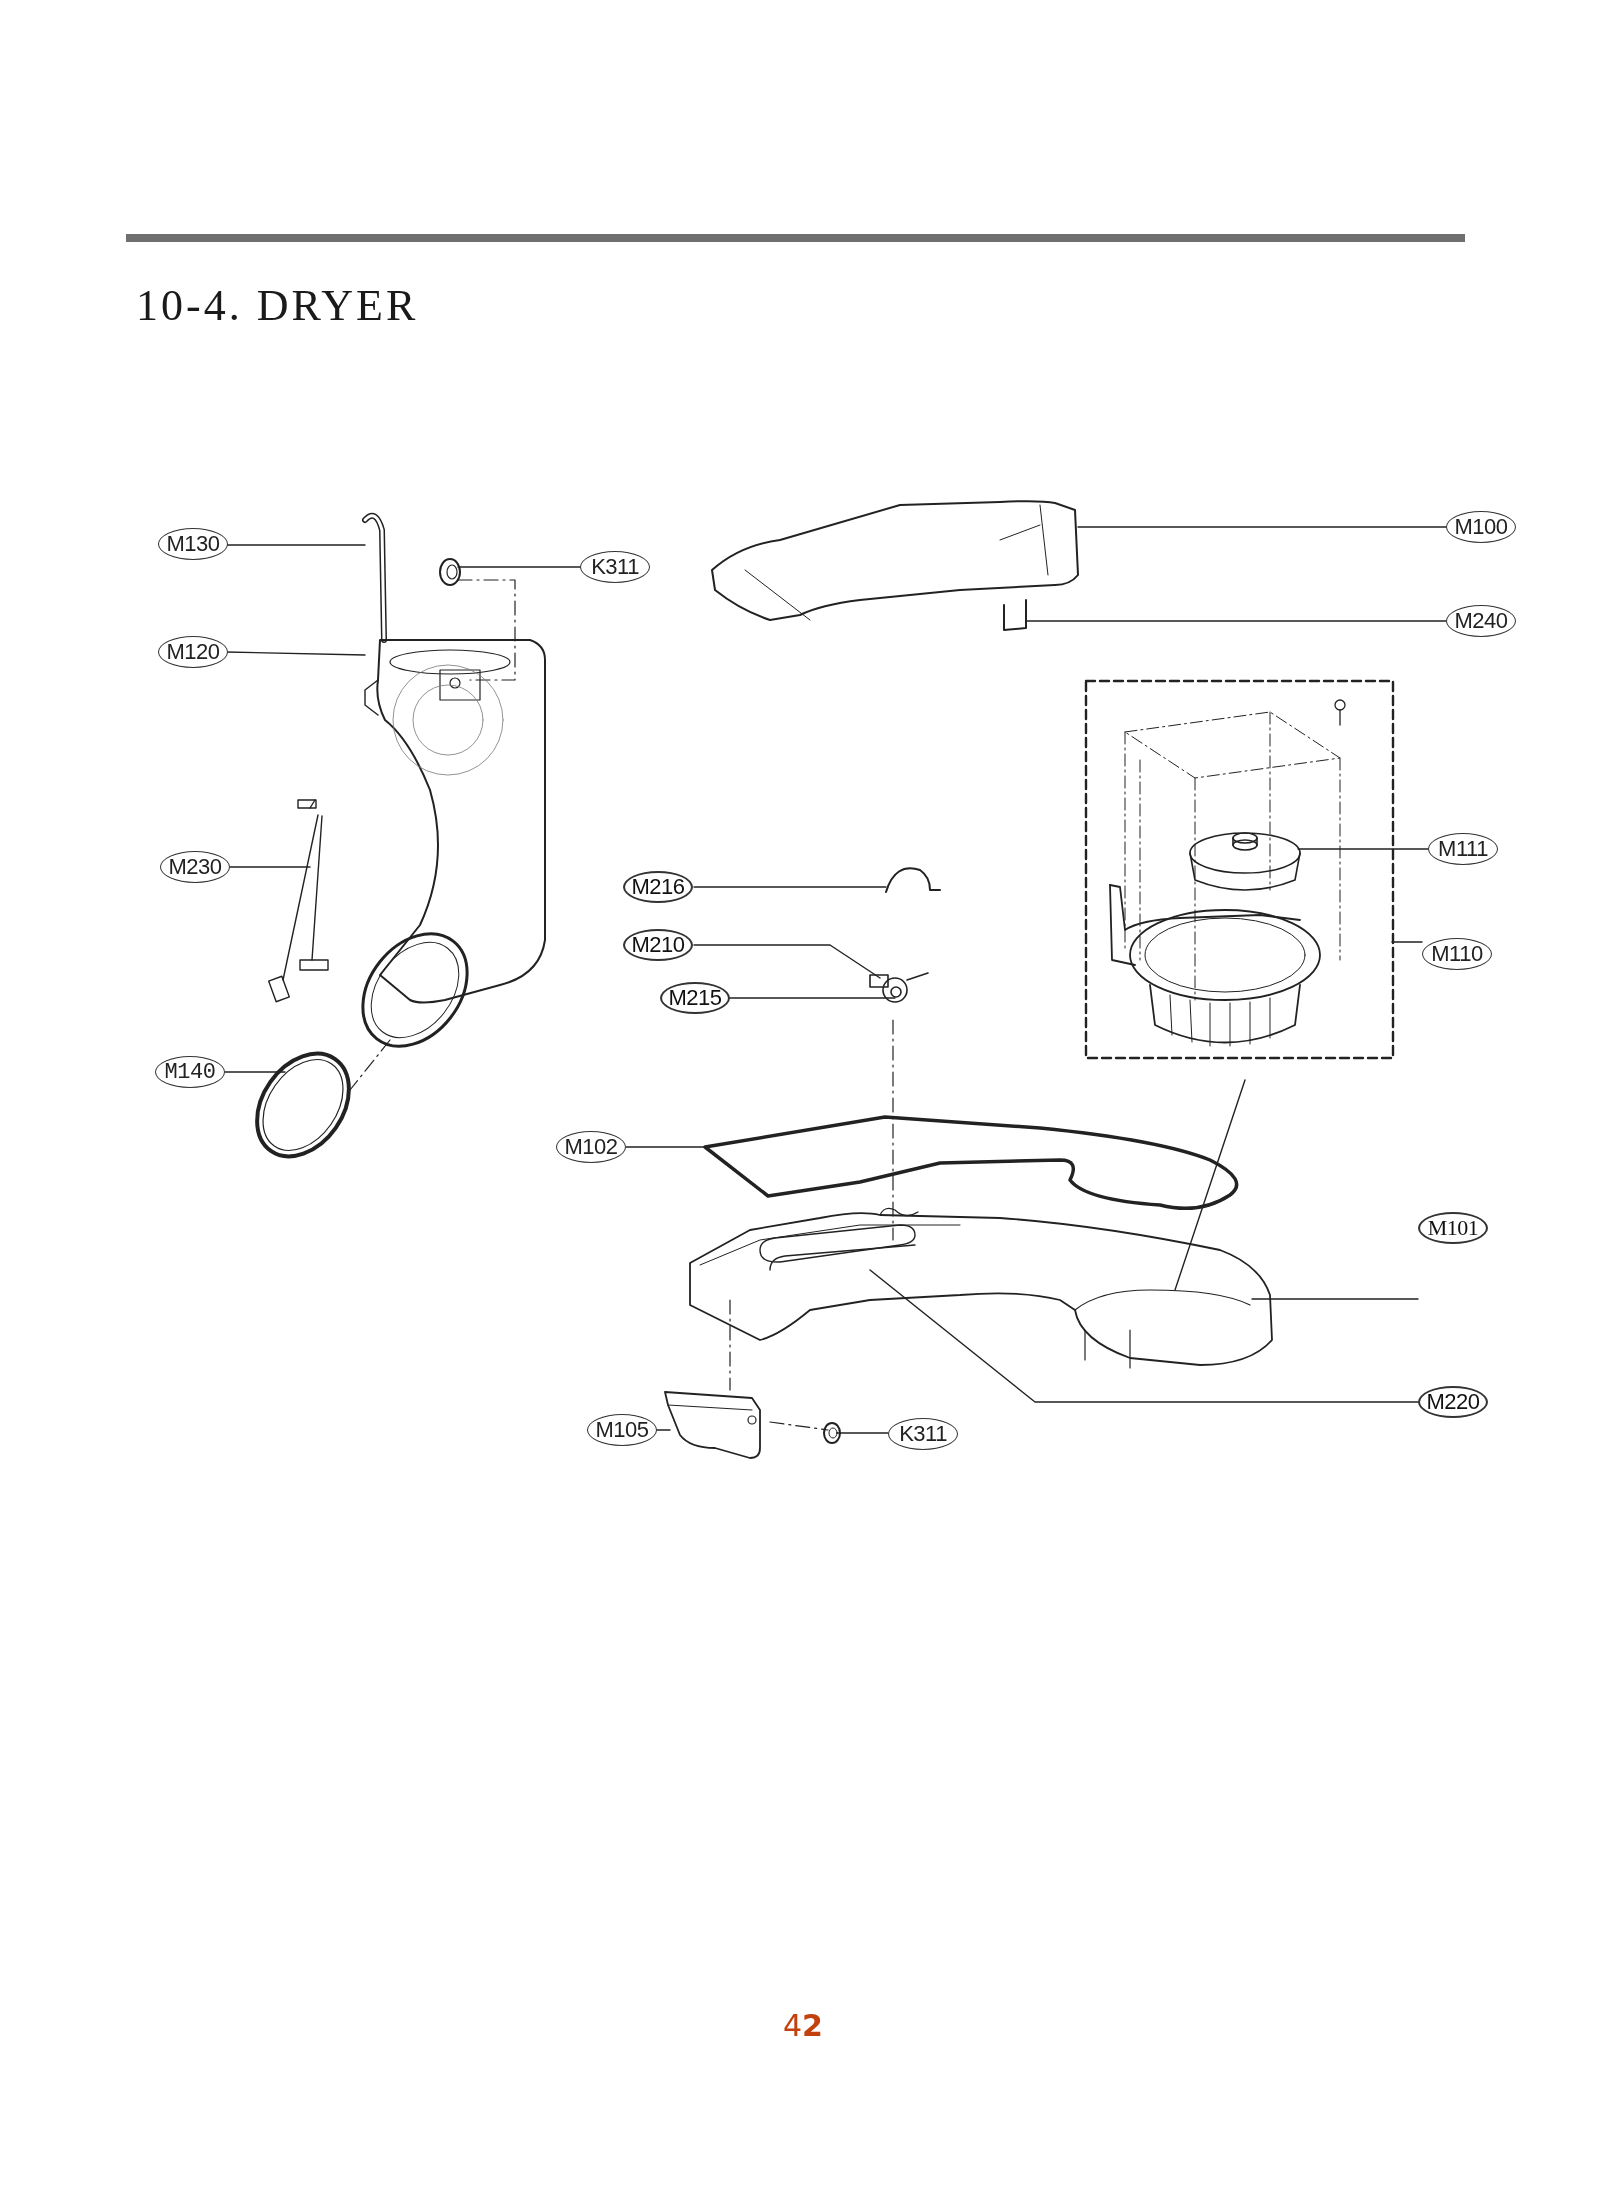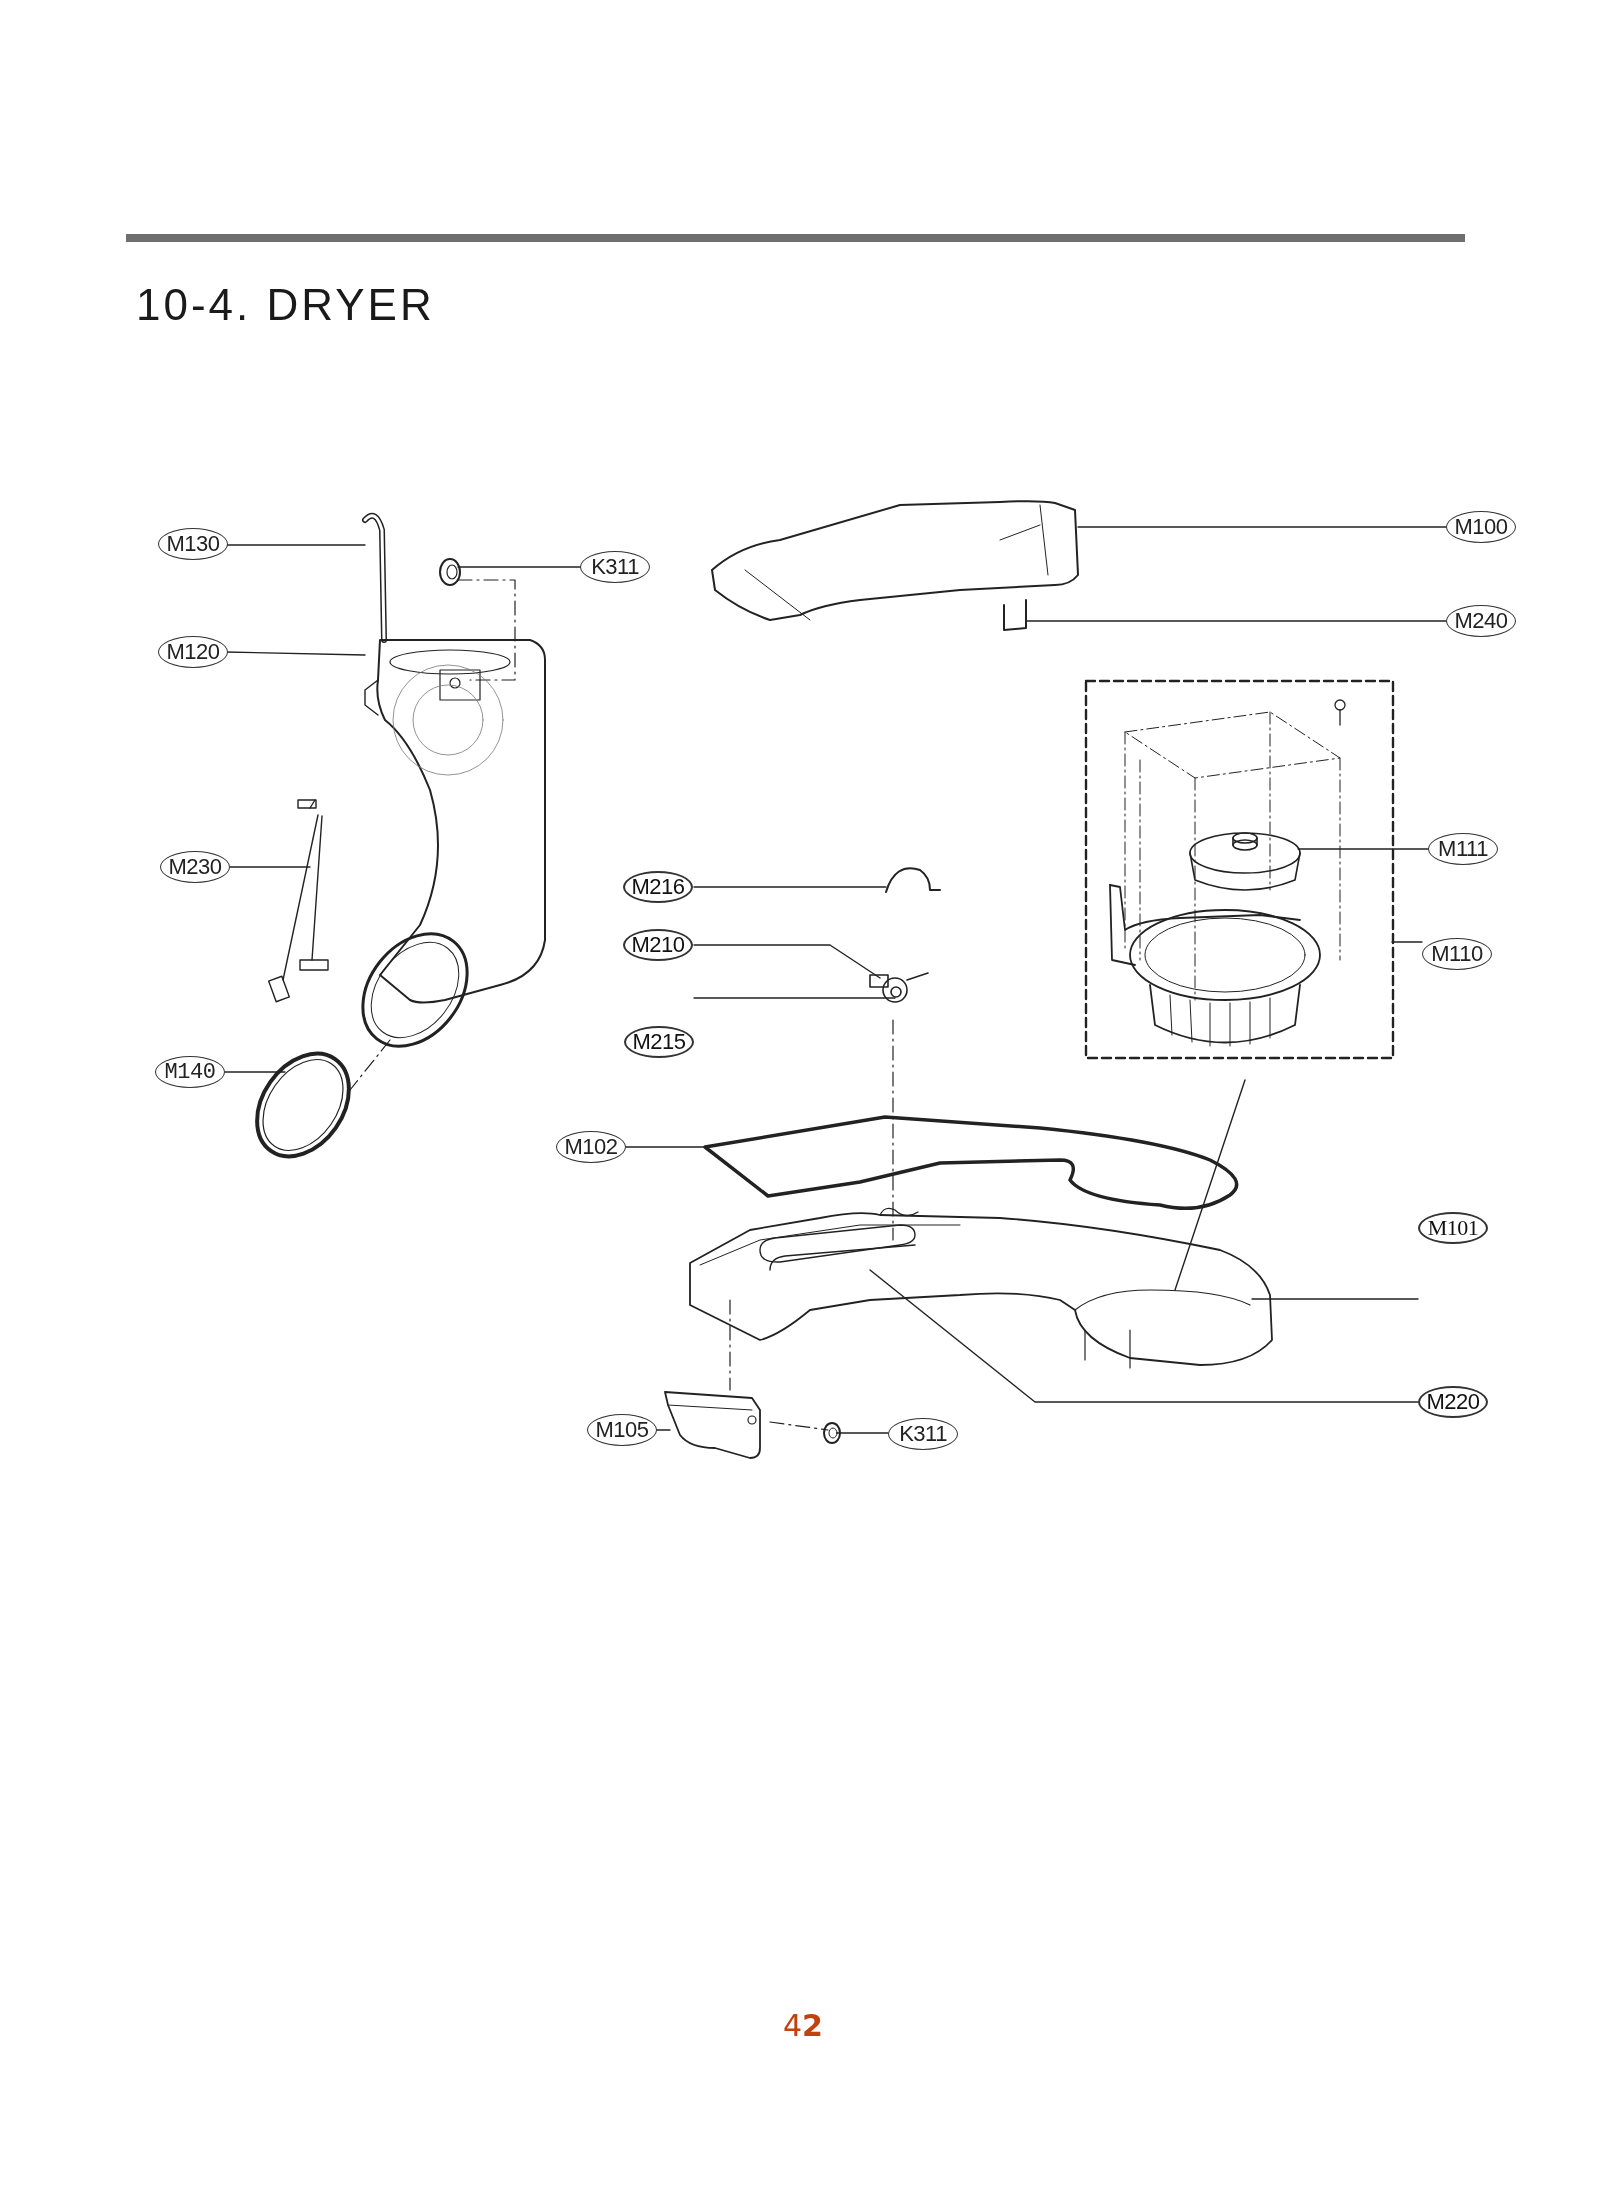--- a/index.html
+++ b/index.html
@@ -1,18 +1,18 @@
 <!DOCTYPE html>
 <html><head>
 <meta charset="utf-8">
 <style>
   html, body { margin: 0; padding: 0; background: #ffffff; }
   body { width: 1600px; height: 2210px; position: relative; overflow: hidden; font-family: "DejaVu Sans", sans-serif; }
   .rule { position: absolute; left: 126px; top: 234px; width: 1339px; height: 8px; background: #6f6f70; }
-  .title { position: absolute; left: 136px; top: 280px; font-family: Liberation Sans, sans-serif; font-size: 44px; font-weight: 300; letter-spacing: 3px; color: #1a1a1a; }
+  .title { position: absolute; left: 136px; top: 280px; font-family: Liberation Serif, serif; font-size: 44px; font-weight: 300; letter-spacing: 3px; color: #1a1a1a; }
   .diagram { position: absolute; left: 0; top: 0; width: 1600px; height: 2210px; }
   .label { position: absolute; height: 32px; width: 70px; border: 1.3px solid #333; border-radius: 50%; box-sizing: border-box; display: flex; align-items: center; justify-content: center; font-family: "Liberation Sans", sans-serif; font-size: 22px; color: #222; background: #fff; letter-spacing: -0.5px; }
   .label.bold { border-width: 2px; color: #111; }
   .pagenum { position: absolute; left: 783px; top: 2008px; font-family: "DejaVu Sans", sans-serif; font-size: 30px; color: #c2410c; }
   .pagenum b { font-weight: bold; }
 </style>
 </head>
 <body>
 
 <div class="rule"></div>
@@ -164,20 +164,20 @@
 <div class="label" style="left:580px; top:551px;">K311</div>
 <div class="label" style="left:158px; top:636px;">M120</div>
 <div class="label" style="left:160px; top:851px;">M230</div>
 <div class="label" style="left:155px; top:1056px;font-family:Liberation Mono, monospace;">M140</div>
 <div class="label" style="left:1446px; top:511px;">M100</div>
 <div class="label" style="left:1446px; top:605px;">M240</div>
 <div class="label" style="left:1428px; top:833px;">M111</div>
 <div class="label" style="left:1422px; top:926px;margin-top:12px;">M110</div>
 <div class="label bold" style="left:623px; top:871px;">M216</div>
 <div class="label bold" style="left:623px; top:929px;">M210</div>
-<div class="label bold" style="left:624px; top:982px;margin-top:44px;">M215</div>
+<div class="label bold" style="left:660px; top:982px;">M215</div>
 <div class="label" style="left:556px; top:1131px;">M102</div>
 <div class="label bold" style="left:1418px; top:1212px;font-family:Liberation Serif, serif;">M101</div>
 <div class="label bold" style="left:1418px; top:1386px;">M220</div>
 <div class="label" style="left:587px; top:1414px;">M105</div>
 <div class="label" style="left:888px; top:1418px;">K311</div>
 
 <div class="pagenum"><span>4</span><b>2</b></div>
 
 </body></html>

